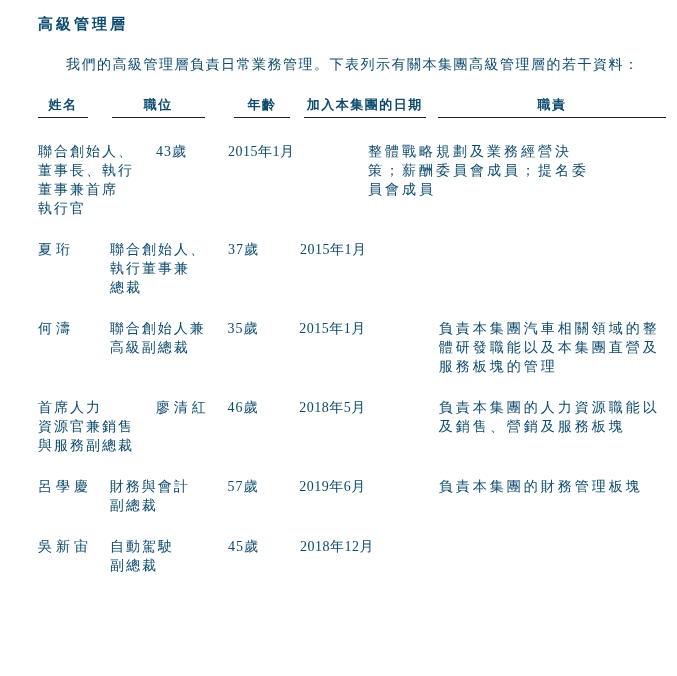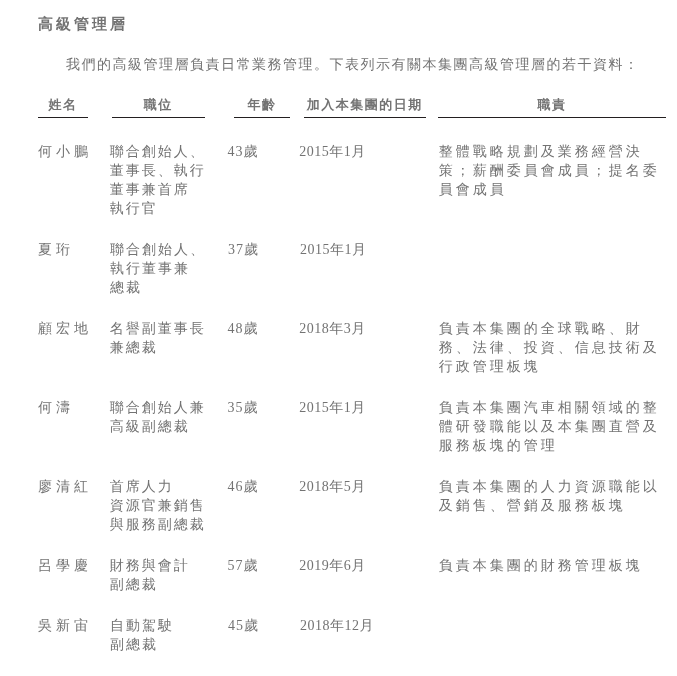--- a/index.html
+++ b/index.html
@@ -1,21 +1,21 @@
 <!DOCTYPE html>
 <html><head>
 <meta charset="utf-8">
 <style>
   html, body { margin: 0; padding: 0; background: #ffffff; }
   .page {
     position: relative;
     width: 677px;
     height: 676px;
     background: #ffffff;
-    color: #737373;
+    color: #0c4a6e;
     font-family: "Liberation Serif", "DejaVu Serif", serif;
     box-sizing: border-box;
     padding: 14px 11px 0 38px;
     overflow: hidden;
   }
   .doc-title {
     margin: 0;
     font-size: 15px;
     font-weight: bold;
     letter-spacing: 3px;
@@ -90,68 +90,57 @@
       </div>
       <div class="th col-date">
         <span class="th-label ul-date">加入本集團的日期</span>
       </div>
       <div class="th col-duties">
         <span class="th-label ul-duties">職責</span>
       </div>
     </div>
 
     <div class="trow">
-      <div class="td col-name">何小鵬</div>
       <div class="td col-position">聯合創始人、
 董事長、執行
 董事兼首席
 執行官</div>
       <div class="td col-age">43歲</div>
       <div class="td col-date">2015年1月</div>
       <div class="td col-duties">整體戰略規劃及業務經營決
 策；薪酬委員會成員；提名委
 員會成員</div>
     </div>
 
     <div class="trow">
       <div class="td col-name">夏珩</div>
       <div class="td col-position">聯合創始人、
 執行董事兼
 總裁</div>
       <div class="td col-age">37歲</div>
       <div class="td col-date">2015年1月</div>
     </div>
 
-    <div class="trow">
-      <div class="td col-name">顧宏地</div>
-      <div class="td col-position">名譽副董事長
-兼總裁</div>
-      <div class="td col-age">48歲</div>
-      <div class="td col-date">2018年3月</div>
-      <div class="td col-duties">負責本集團的全球戰略、財
-務、法律、投資、信息技術及
-行政管理板塊</div>
-    </div>
 
     <div class="trow">
       <div class="td col-name">何濤</div>
       <div class="td col-position">聯合創始人兼
 高級副總裁</div>
       <div class="td col-age">35歲</div>
       <div class="td col-date">2015年1月</div>
       <div class="td col-duties">負責本集團汽車相關領域的整
 體研發職能以及本集團直營及
 服務板塊的管理</div>
     </div>
 
     <div class="trow">
-      <div class="td col-name">廖清紅</div>
       <div class="td col-position">首席人力
 資源官兼銷售
 與服務副總裁</div>
+      <div class="td col-name">廖清紅</div>
       <div class="td col-age">46歲</div>
       <div class="td col-date">2018年5月</div>
       <div class="td col-duties">負責本集團的人力資源職能以
 及銷售、營銷及服務板塊</div>
     </div>
 
     <div class="trow">
       <div class="td col-name">呂學慶</div>
       <div class="td col-position">財務與會計
 副總裁</div>

